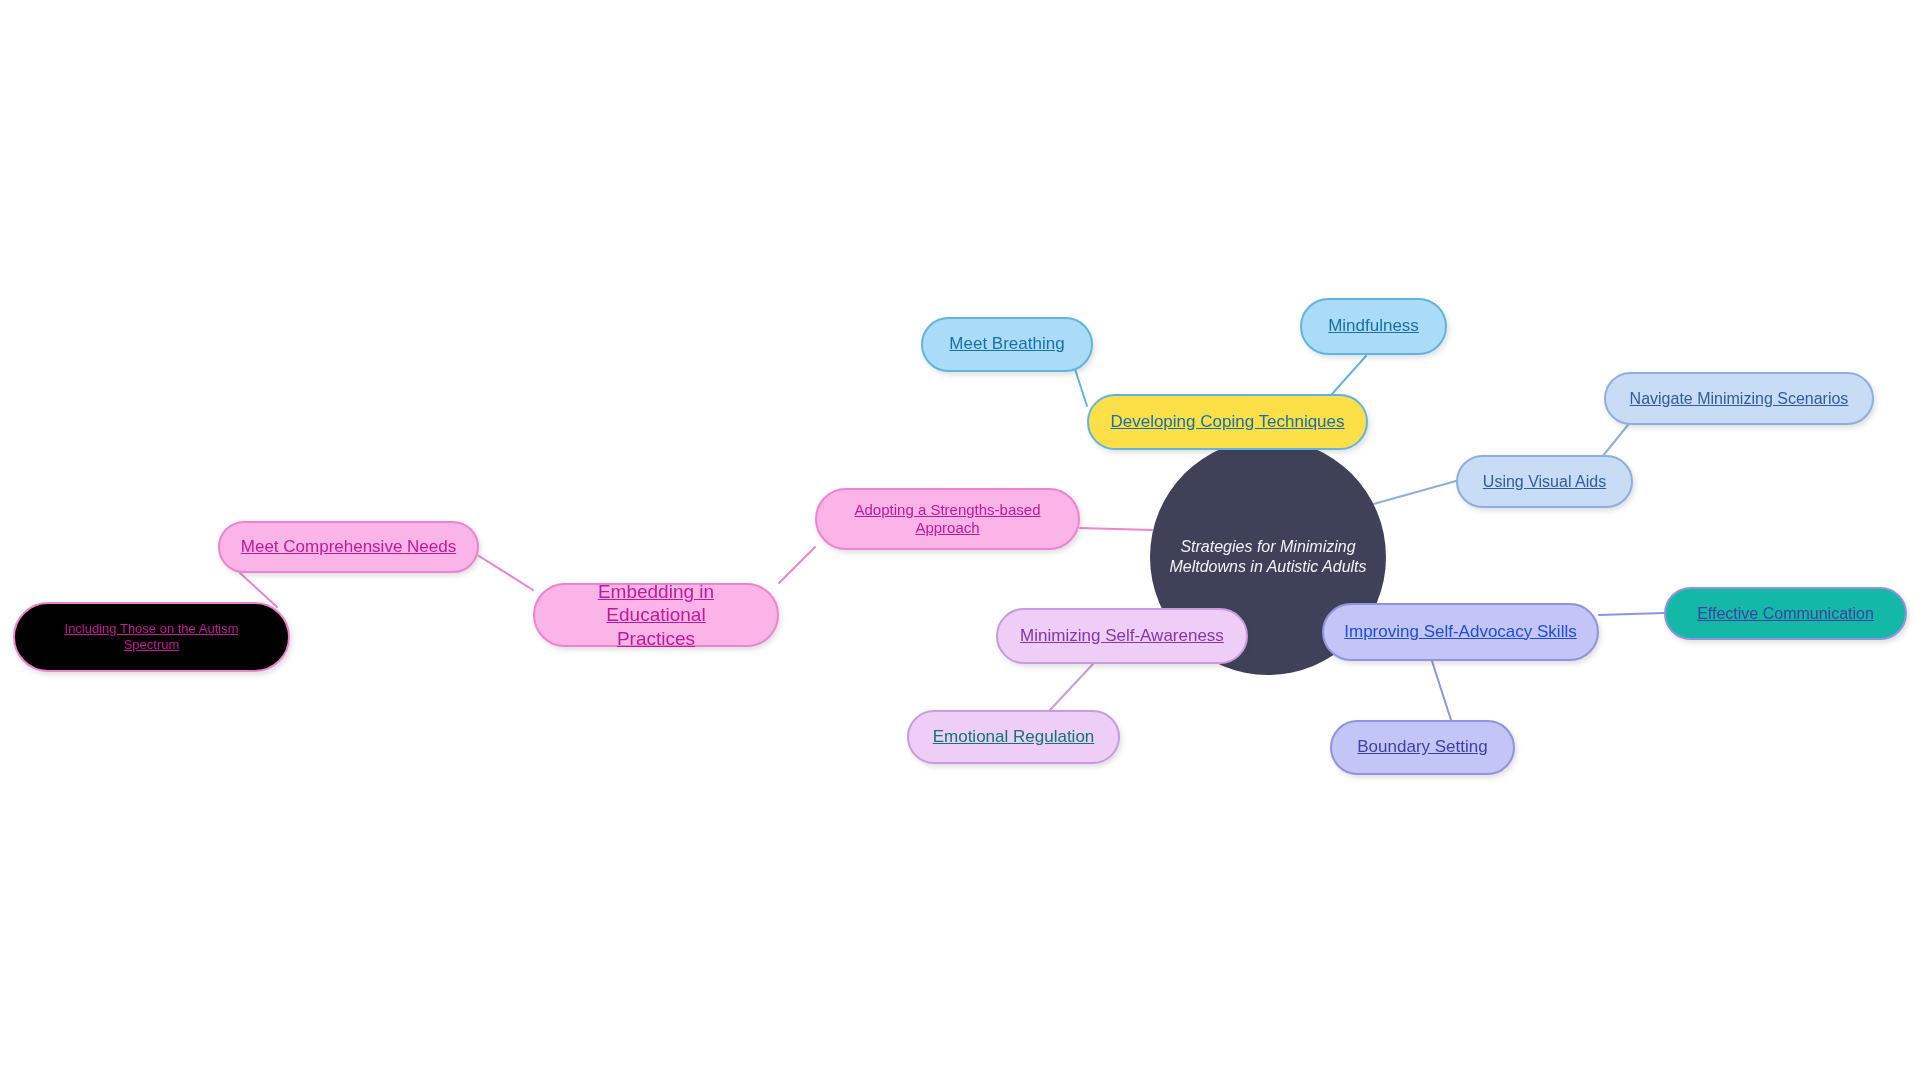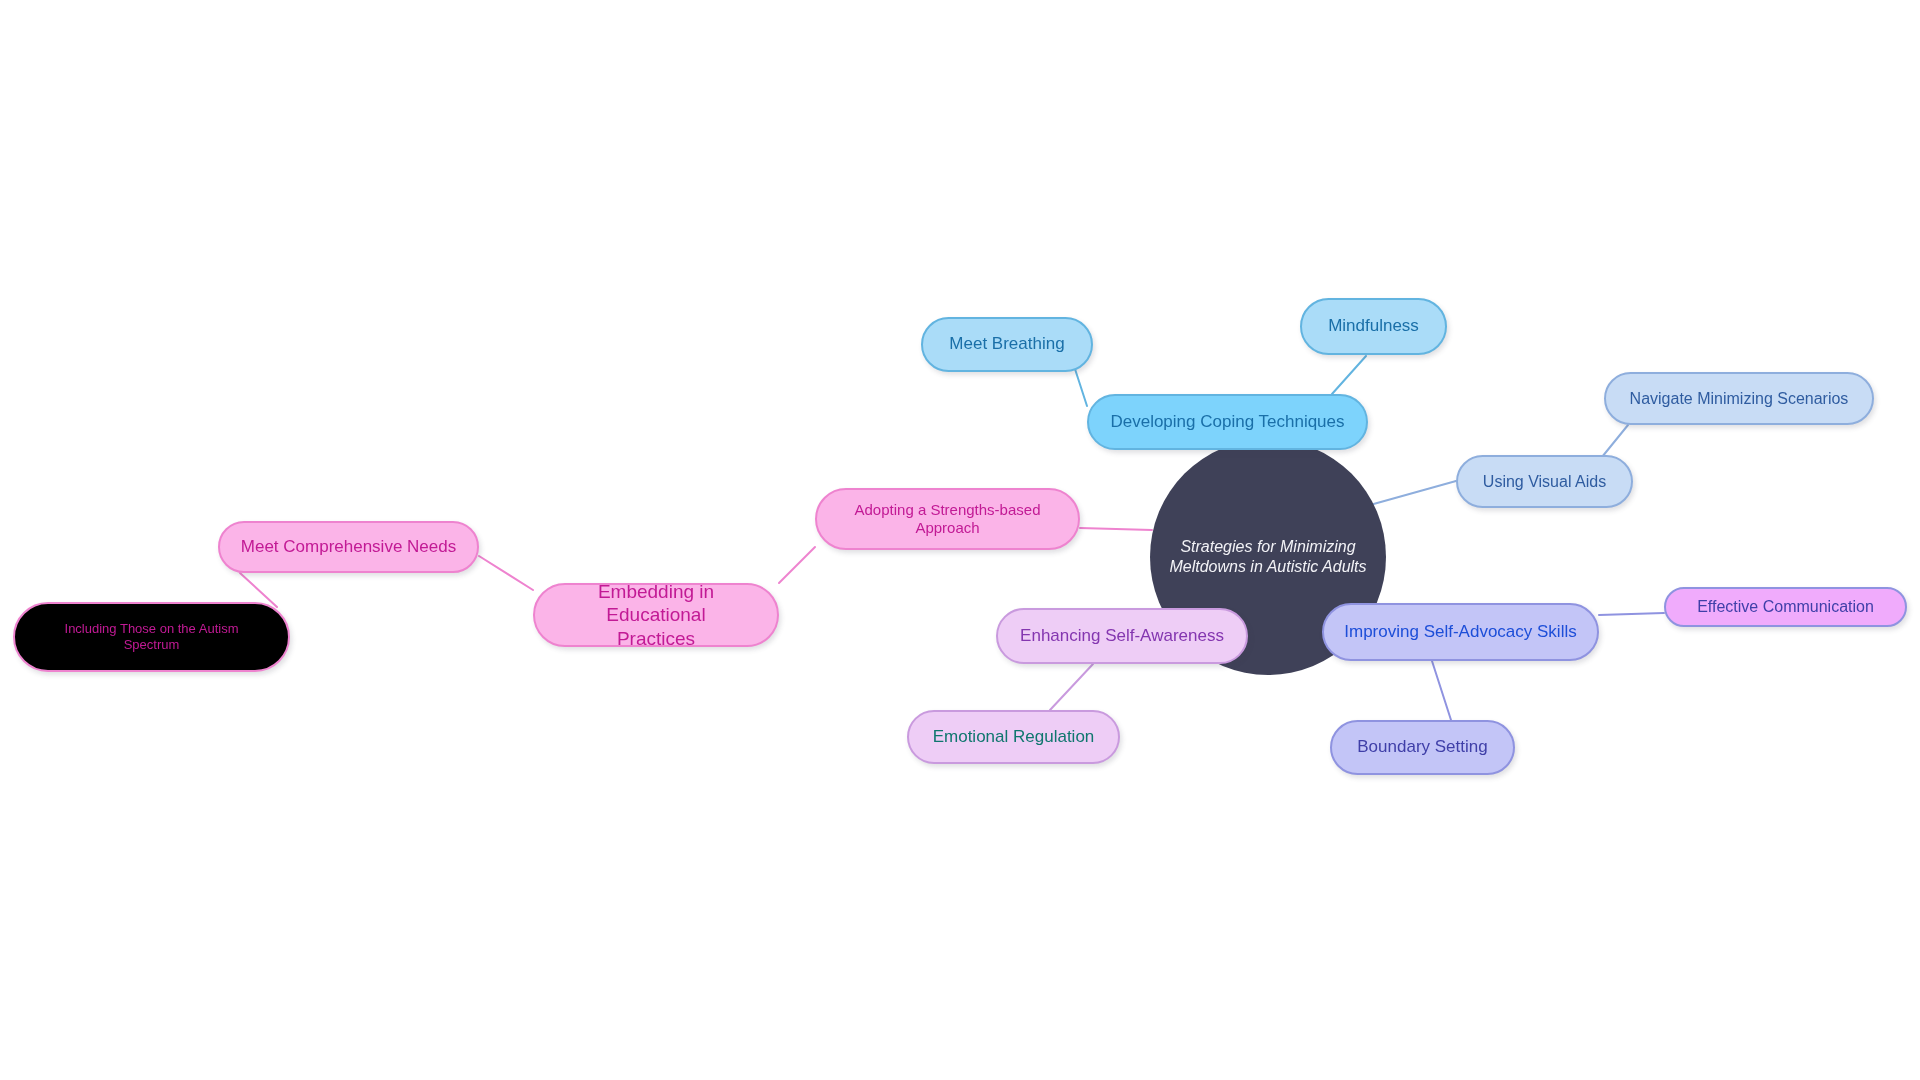--- a/index.html
+++ b/index.html
@@ -31,20 +31,21 @@
     justify-content: center;
     text-align: center;
     border-style: solid;
     border-width: 2px;
     line-height: 1.22;
     padding: 4px 14px;
     white-space: pre-line;
   }
   .node.rounded {
     border-radius: 999px;
+    text-decoration: underline;
   }
   .node.root {
     border-radius: 50%;
     border-width: 0;
     padding: 0 16px;
     font-style: italic;
   }
   .shadowed {
     box-shadow: 2px 3px 5px rgba(60, 60, 80, 0.16);
   }
@@ -66,27 +67,27 @@
       <line x1="1093" y1="664" x2="1050" y2="710" stroke="#c99ade" stroke-width="2" stroke-linecap="round"></line>
       <line x1="1152" y1="530" x2="1080" y2="528" stroke="#ee83cf" stroke-width="2" stroke-linecap="round"></line>
       <line x1="815" y1="547" x2="779" y2="583" stroke="#ee83cf" stroke-width="2" stroke-linecap="round"></line>
       <line x1="533" y1="590" x2="479" y2="556" stroke="#ee83cf" stroke-width="2" stroke-linecap="round"></line>
       <line x1="240" y1="573" x2="277" y2="607" stroke="#ee83cf" stroke-width="2" stroke-linecap="round"></line>
     </svg>
   <div id="node-layer">
       <div class="node root" style="left: 1150px; top: 439px; width: 236px; height: 236px; background: rgb(63, 65, 88); color: rgb(242, 242, 246); font-size: 16px;">Strategies for Minimizing Meltdowns in Autistic Adults</div>
       <div class="node rounded shadowed" style="left: 921px; top: 317px; width: 172px; height: 55px; background: rgb(170, 220, 248); border-color: rgb(98, 180, 224); color: rgb(26, 111, 168); font-size: 17px;">Meet Breathing</div>
       <div class="node rounded shadowed" style="left: 1300px; top: 298px; width: 147px; height: 57px; background: rgb(170, 220, 248); border-color: rgb(98, 180, 224); color: rgb(26, 111, 168); font-size: 17px;">Mindfulness</div>
-      <div class="node rounded shadowed" style="left: 1087px; top: 394px; width: 281px; height: 56px; background: #7dd3fc; border-color: rgb(98, 180, 224); color: rgb(26, 111, 168); font-size: 17px;">Developing Coping Techniques</div>
+      <div class="node rounded shadowed" style="left: 1087px; top: 394px; width: 281px; height: 56px; background: #fde047; border-color: rgb(98, 180, 224); color: rgb(26, 111, 168); font-size: 17px;">Developing Coping Techniques</div>
       <div class="node rounded shadowed" style="left: 1604px; top: 372px; width: 270px; height: 53px; background: rgb(200, 220, 245); border-color: rgb(142, 174, 221); color: rgb(47, 92, 160); font-size: 16px;">Navigate Minimizing Scenarios</div>
       <div class="node rounded shadowed" style="left: 1456px; top: 455px; width: 177px; height: 53px; background: rgb(200, 220, 245); border-color: rgb(142, 174, 221); color: rgb(47, 92, 160); font-size: 16px;">Using Visual Aids</div>
       <div class="node rounded shadowed" style="left: 1322px; top: 603px; width: 277px; height: 58px; background: rgb(195, 197, 247); border-color: rgb(143, 147, 224); color: #1d4ed8; font-size: 17px;">Improving Self-Advocacy Skills</div>
-      <div class="node rounded shadowed" style="left: 1664px; top: 587px; width: 243px; height: 40px; background: #f0abfc; border-color: rgb(143, 147, 224); color: rgb(63, 63, 168); font-size: 16px;">Effective Communication</div>
+      <div class="node rounded shadowed" style="left: 1664px; top: 587px; width: 243px; height: 53px; background: #14b8a6; border-color: rgb(143, 147, 224); color: rgb(63, 63, 168); font-size: 16px;">Effective Communication</div>
       <div class="node rounded shadowed" style="left: 1330px; top: 720px; width: 185px; height: 55px; background: rgb(195, 197, 247); border-color: rgb(143, 147, 224); color: rgb(63, 63, 168); font-size: 17px;">Boundary Setting</div>
-      <div class="node rounded shadowed" style="left: 996px; top: 608px; width: 252px; height: 56px; background: rgb(238, 205, 246); border-color: rgb(201, 154, 222); color: rgb(132, 54, 176); font-size: 17px;">Enhancing Self-Awareness</div>
+      <div class="node rounded shadowed" style="left: 996px; top: 608px; width: 252px; height: 56px; background: rgb(238, 205, 246); border-color: rgb(201, 154, 222); color: rgb(132, 54, 176); font-size: 17px;">Minimizing Self-Awareness</div>
       <div class="node rounded shadowed" style="left: 907px; top: 710px; width: 213px; height: 54px; background: rgb(238, 205, 246); border-color: rgb(201, 154, 222); color: #0f766e; font-size: 17px;">Emotional Regulation</div>
       <div class="node rounded shadowed" style="left: 815px; top: 488px; width: 265px; height: 62px; background: rgb(251, 180, 232); border-color: rgb(238, 131, 207); color: rgb(194, 26, 149); font-size: 15px;">Adopting a Strengths-based
 Approach</div>
       <div class="node rounded shadowed" style="left: 218px; top: 521px; width: 261px; height: 52px; background: rgb(251, 180, 232); border-color: rgb(238, 131, 207); color: rgb(194, 26, 149); font-size: 17px;">Meet Comprehensive Needs</div>
       <div class="node rounded shadowed" style="left: 533px; top: 583px; width: 246px; height: 64px; background: rgb(251, 180, 232); border-color: rgb(238, 131, 207); color: rgb(194, 26, 149); font-size: 19px;">Embedding in Educational
 Practices</div>
       <div class="node rounded shadowed" style="left: 13px; top: 602px; width: 277px; height: 70px; background: #000000; border-color: rgb(238, 131, 207); color: rgb(194, 26, 149); font-size: 13px;">Including Those on the Autism
 Spectrum</div>
     </div>
 </div>

